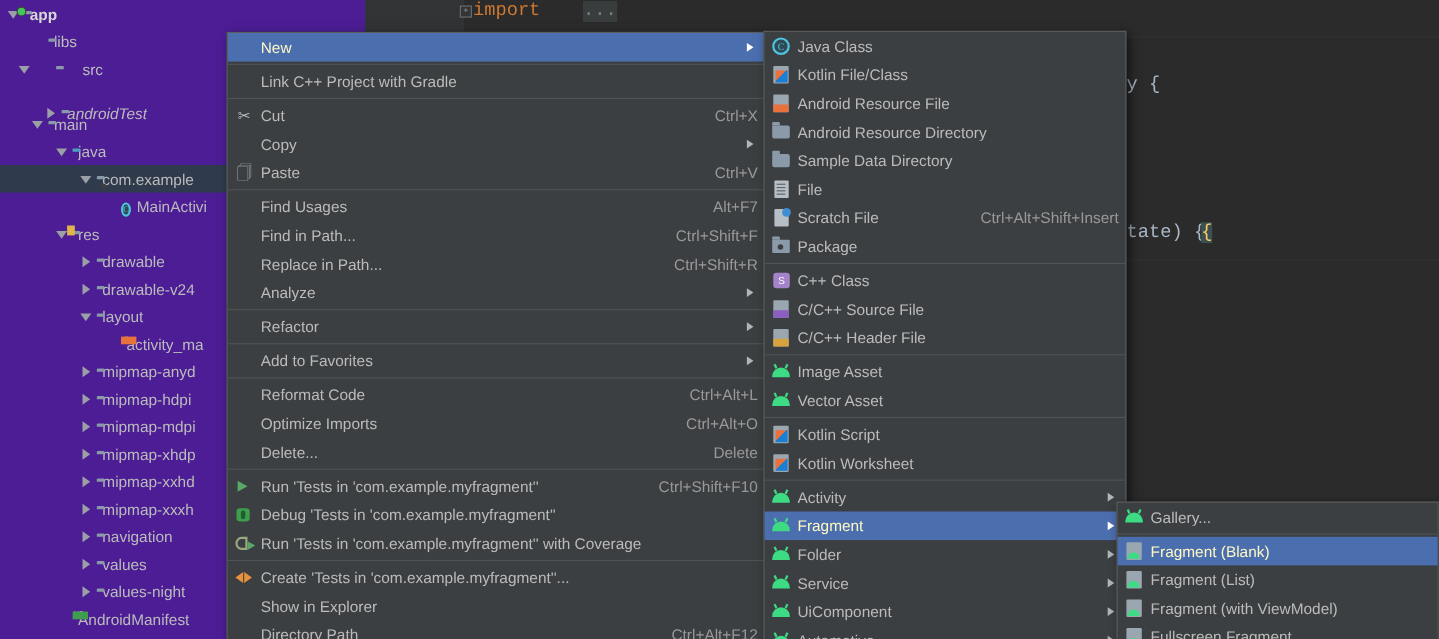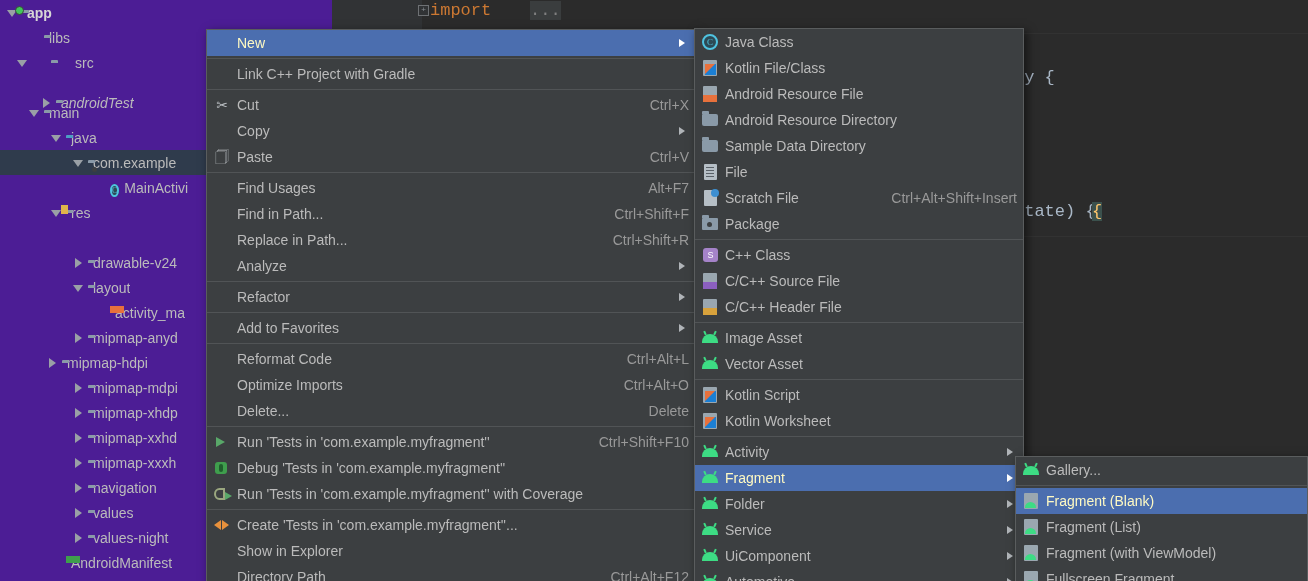--- a/index.html
+++ b/index.html
@@ -334,41 +334,46 @@
       <div class="tree-row" style="top: 175px; padding-left: 94px;">
         <span class="twisty "></span>
         <span class="ic"><span class="ic-class">C</span></span>
         <span class="tree-label">MainActivi</span>
       </div>
       <div class="tree-row" style="top: 200px; padding-left: 50px;">
         <span class="twisty expanded"></span>
         <span class="ic"><span class="ic-folder"><span class="ic-res-badge"></span></span></span>
         <span class="tree-label">res</span>
       </div>
+      <div class="tree-row" style="top: 225px; padding-left: 72px;">
+        <span class="twisty collapsed"></span>
+        <span class="ic"><span class="ic-folder"></span></span>
+        <span class="tree-label">drawable</span>
+      </div>
       <div class="tree-row" style="top: 250px; padding-left: 72px;">
         <span class="twisty collapsed"></span>
         <span class="ic"><span class="ic-folder"></span></span>
         <span class="tree-label">drawable-v24</span>
       </div>
       <div class="tree-row" style="top: 275px; padding-left: 72px;">
         <span class="twisty expanded"></span>
         <span class="ic"><span class="ic-folder"></span></span>
         <span class="tree-label">layout</span>
       </div>
       <div class="tree-row" style="top: 300px; padding-left: 94px;">
         <span class="twisty "></span>
         <span class="ic"><span class="ic-layout"><span class="xml-marks">&lt;&gt;</span></span></span>
         <span class="tree-label">activity_ma</span>
       </div>
       <div class="tree-row" style="top: 325px; padding-left: 72px;">
         <span class="twisty collapsed"></span>
         <span class="ic"><span class="ic-folder"></span></span>
         <span class="tree-label">mipmap-anyd</span>
       </div>
-      <div class="tree-row" style="top: 350px; padding-left: 46px; text-align: right;">
+      <div class="tree-row" style="top: 350px; padding-left: 72px; text-align: right;">
         <span class="twisty collapsed"></span>
         <span class="ic"><span class="ic-folder"></span></span>
         <span class="tree-label">mipmap-hdpi</span>
       </div>
       <div class="tree-row" style="top: 375px; padding-left: 72px;">
         <span class="twisty collapsed"></span>
         <span class="ic"><span class="ic-folder"></span></span>
         <span class="tree-label">mipmap-mdpi</span>
       </div>
       <div class="tree-row" style="top: 400px; padding-left: 72px;">

